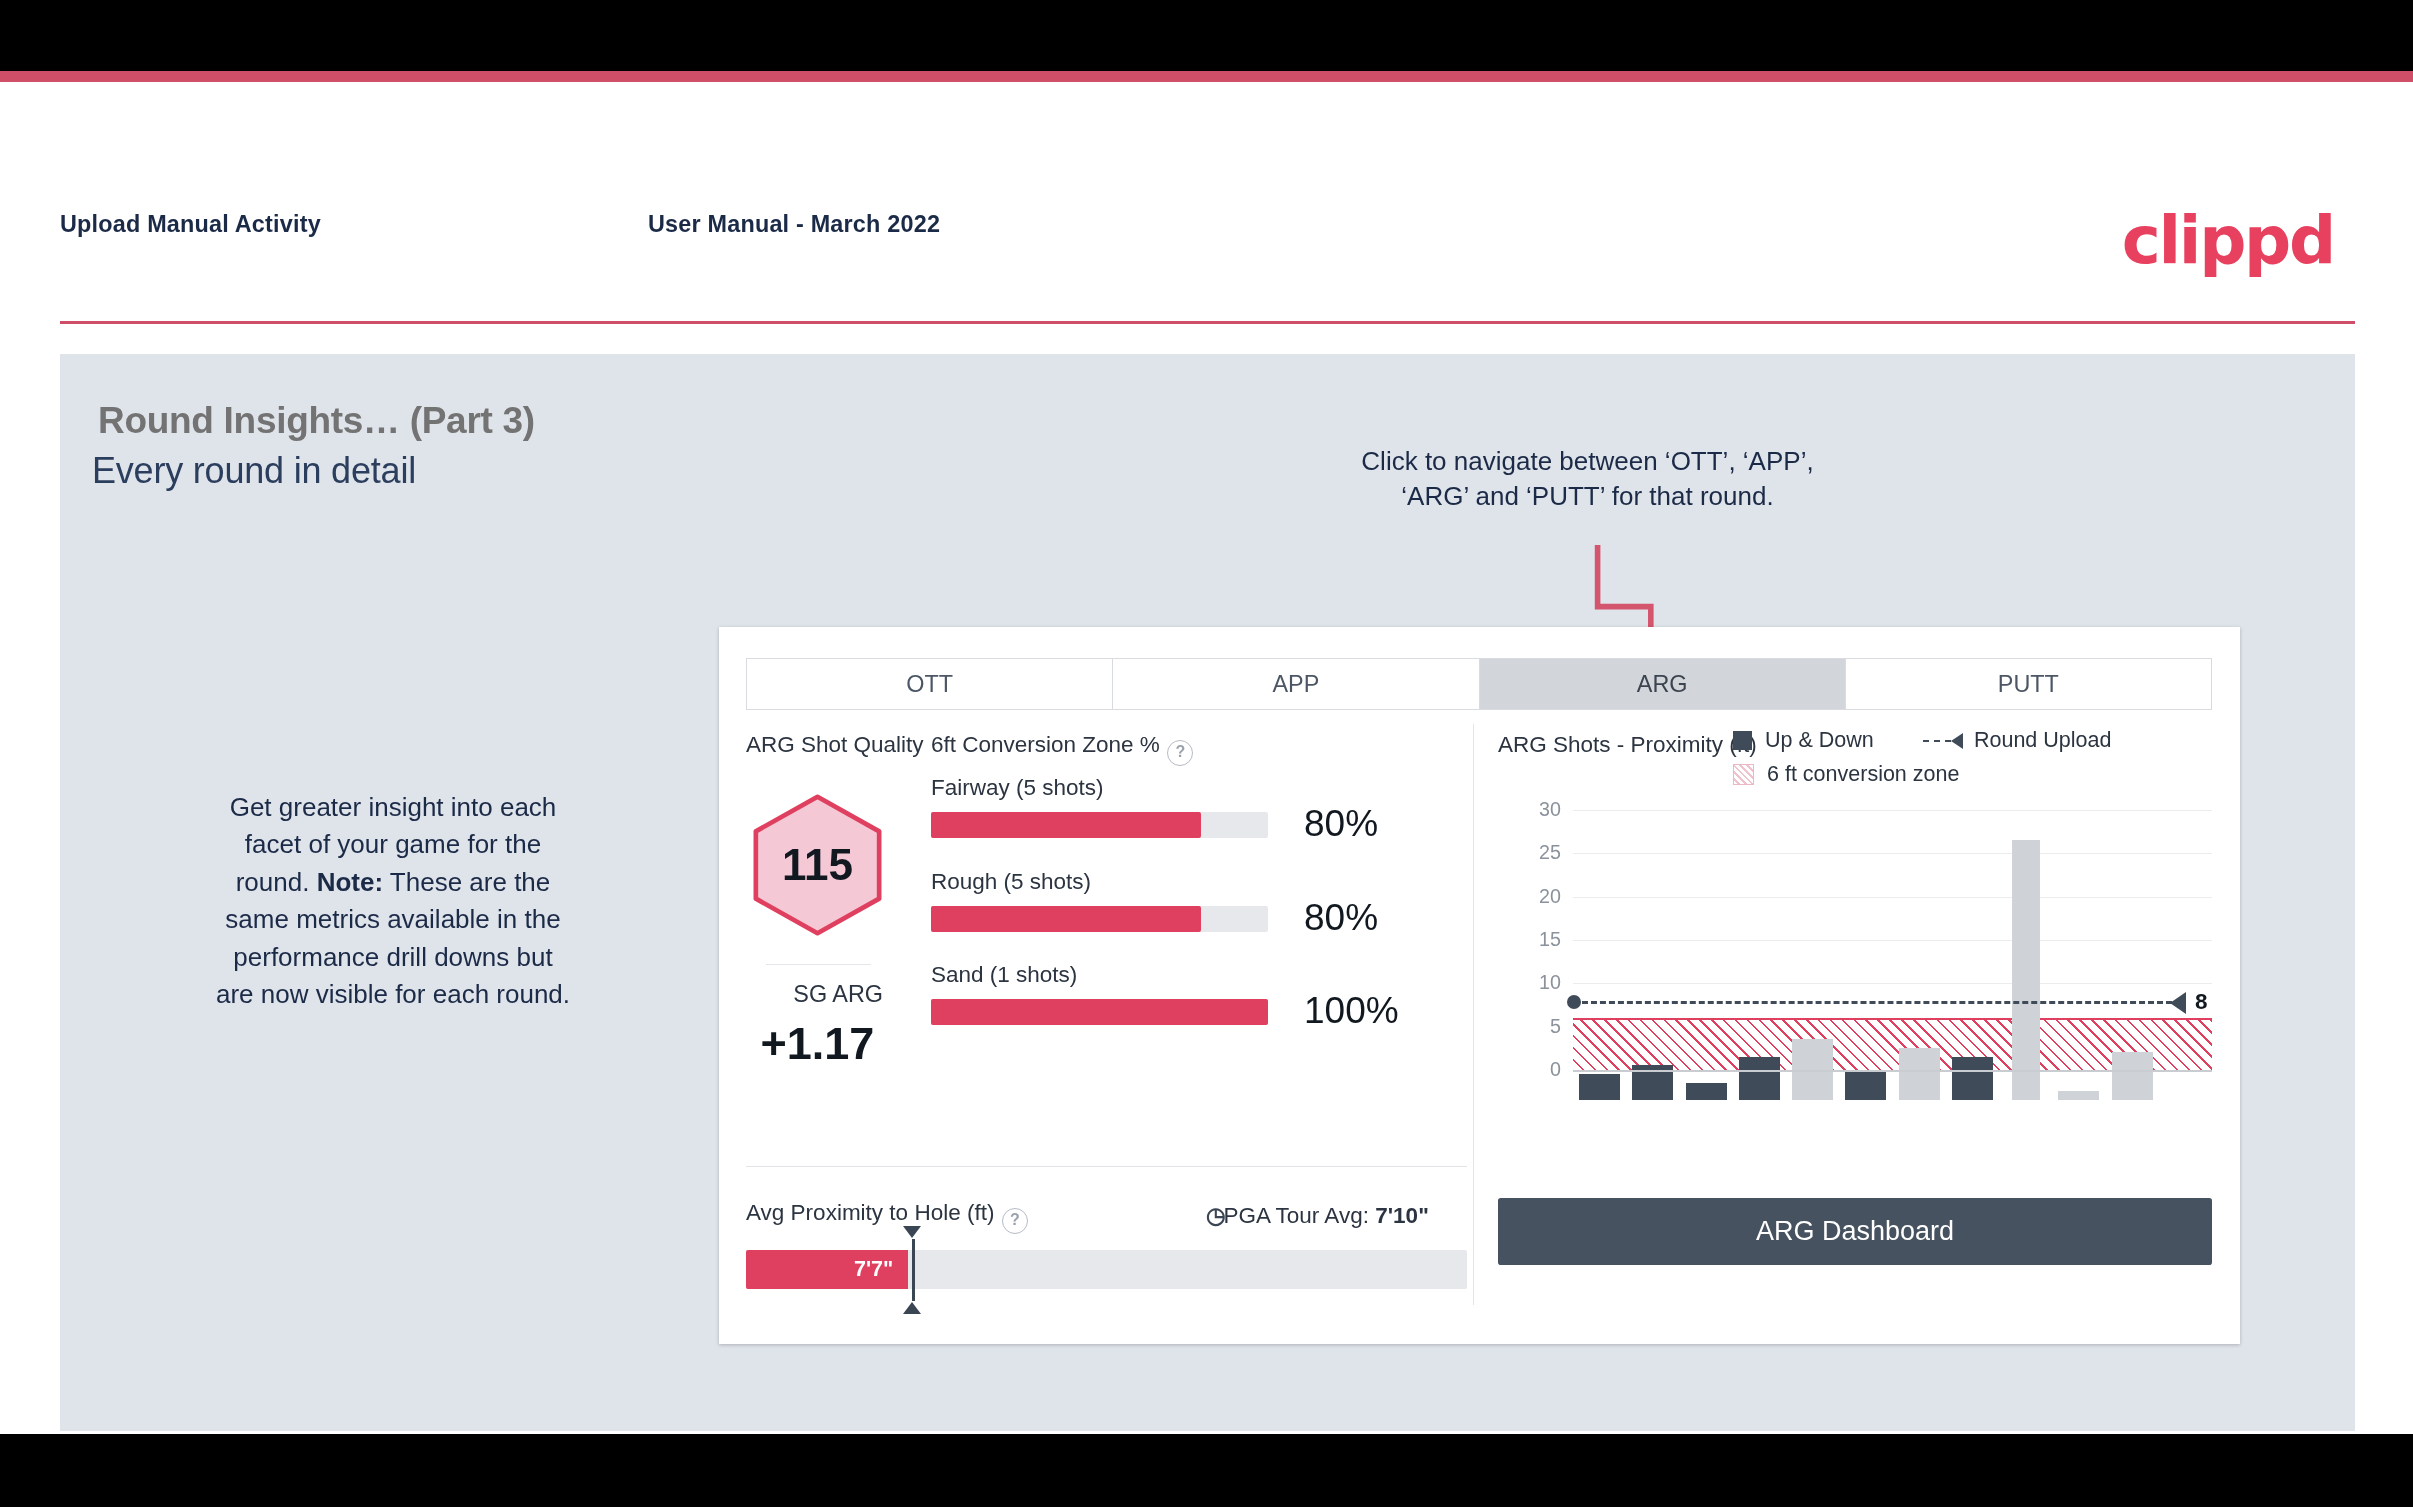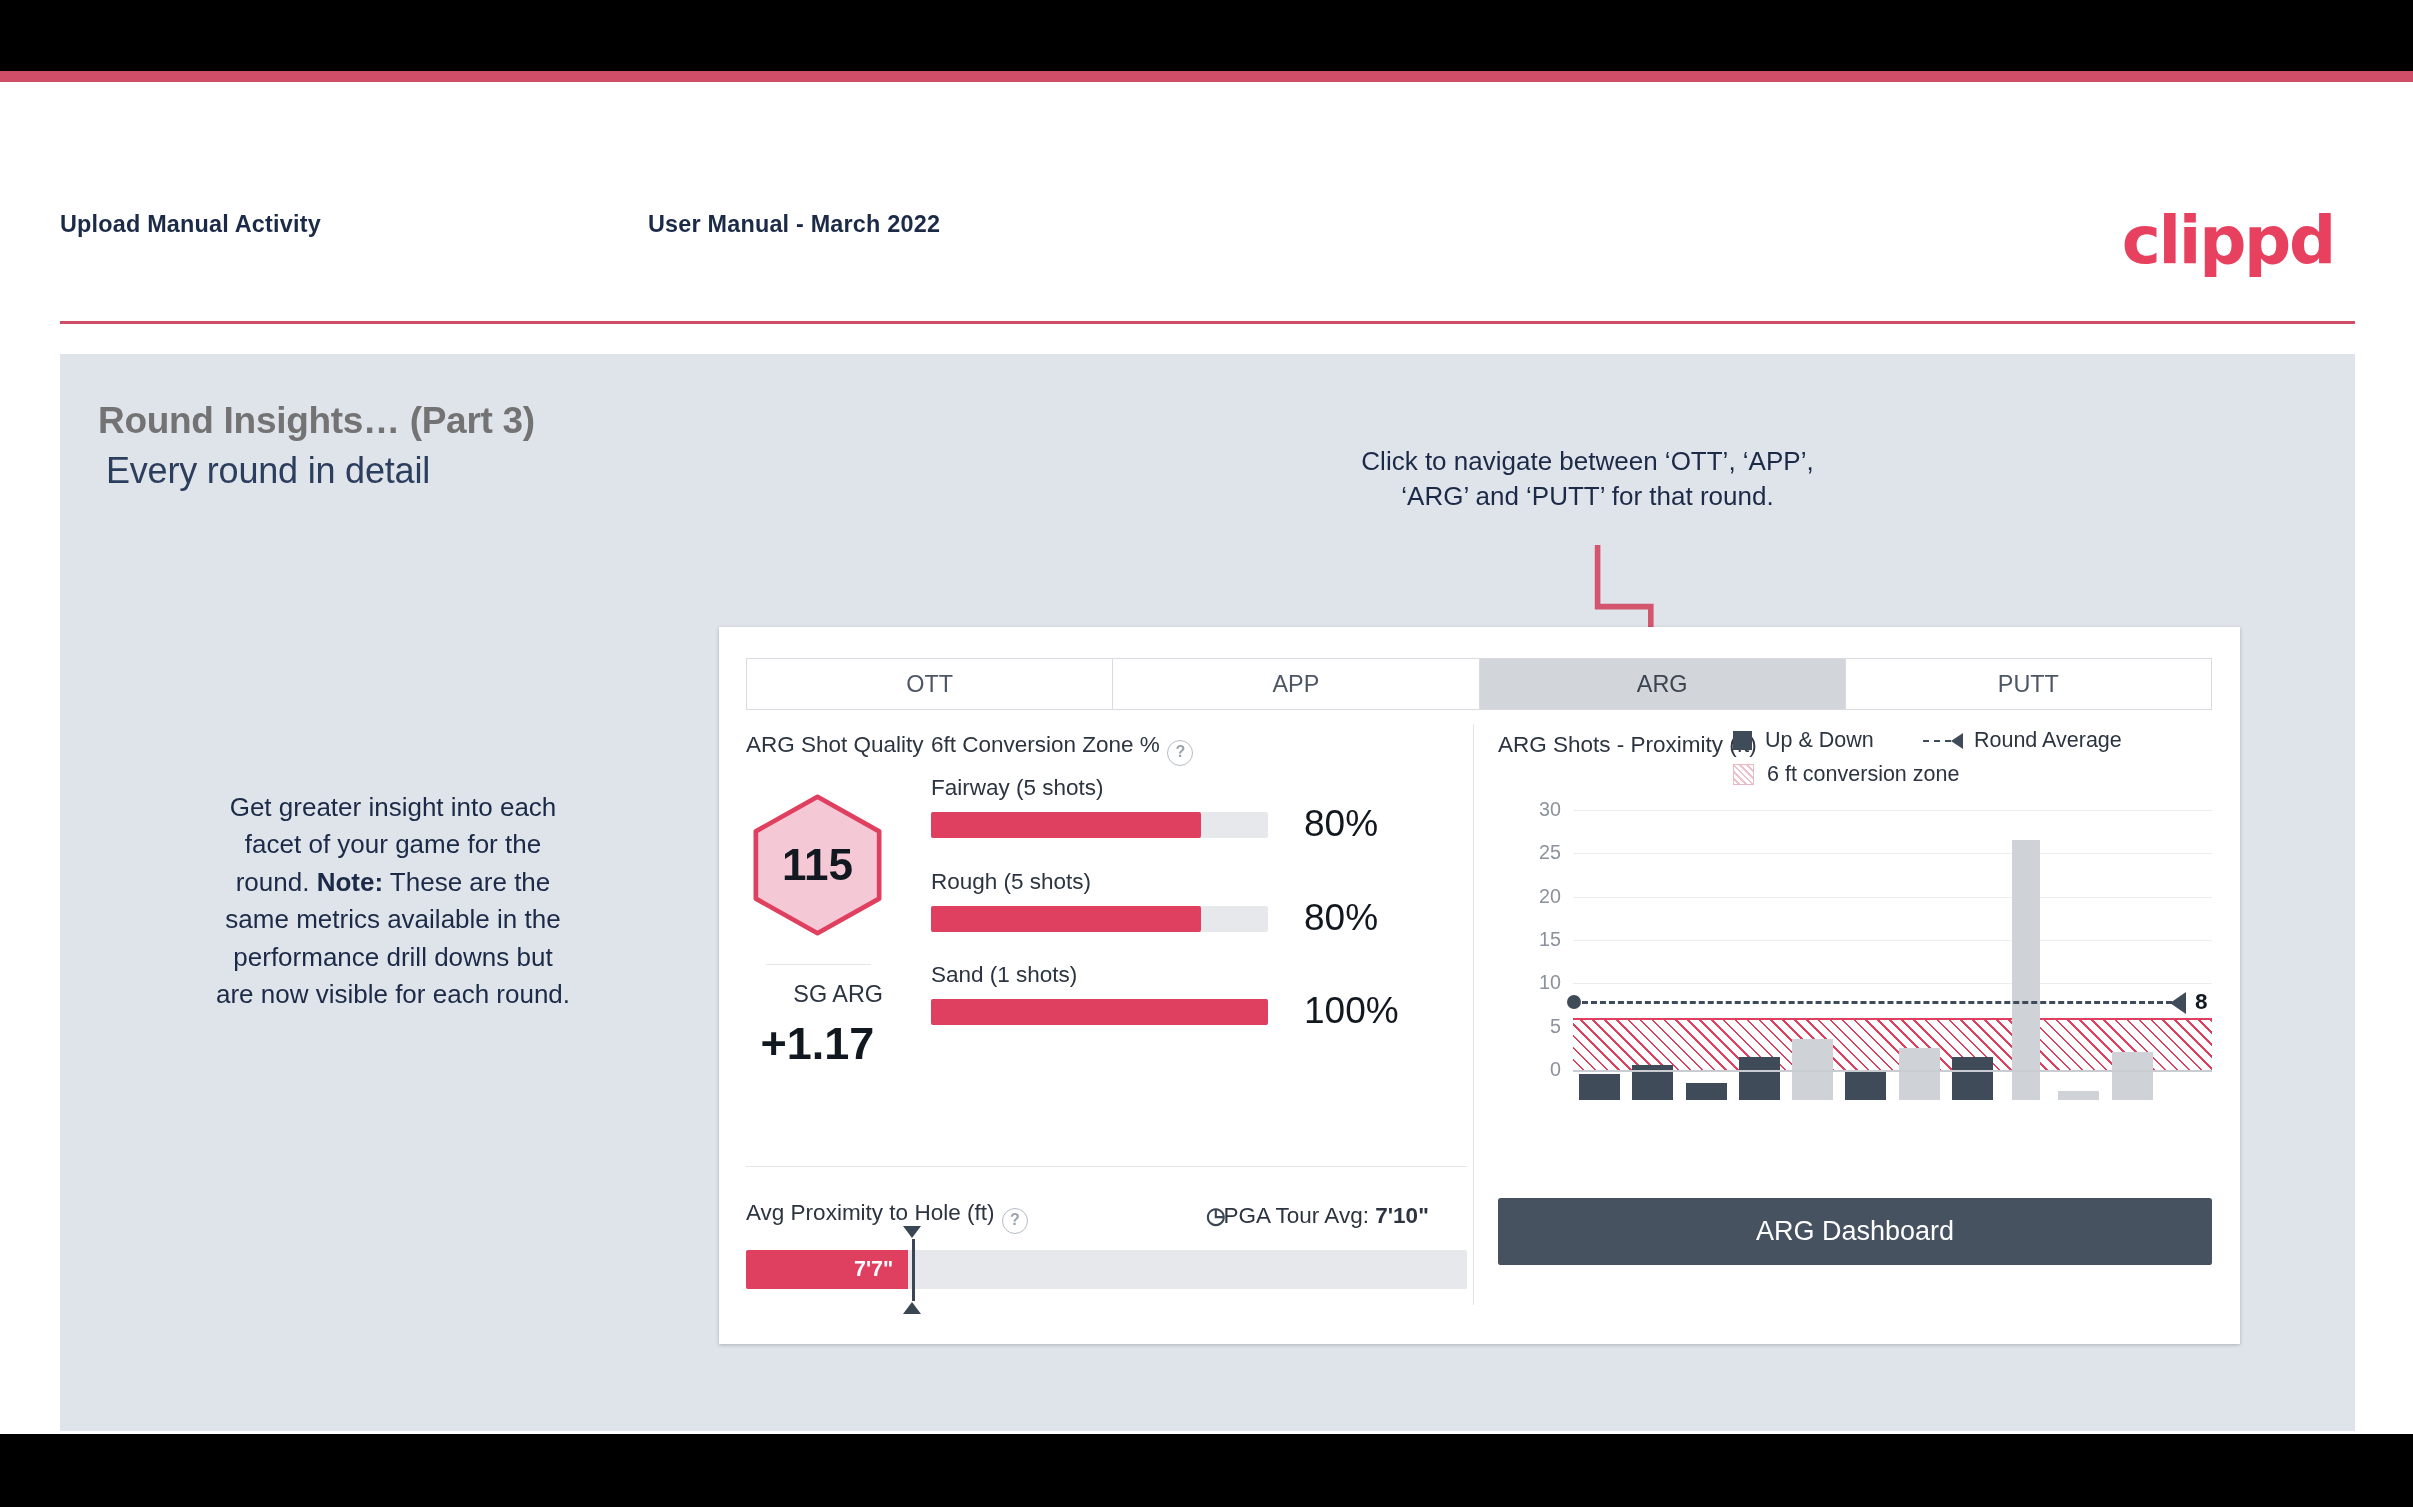--- a/index.html
+++ b/index.html
@@ -15,21 +15,21 @@
   
   #hdr-upload{position:absolute;left:60px;top:129px;font-size:23.4px;font-weight:bold;color:#1b2a47;letter-spacing:0.2px;}
   #hdr-manual{position:absolute;left:648px;top:129px;font-size:23.4px;font-weight:bold;color:#1b2a47;letter-spacing:0.2px;}
   #logo{position:absolute;right:79px;top:126px;font-size:66px;font-weight:bold;color:#e8415f;letter-spacing:-2.3px;line-height:1;font-family:"DejaVu Sans",sans-serif;}
   #hdr-rule{position:absolute;left:60px;top:239px;width:2295px;height:2.8px;background:#cf4d67;}
 
   
   #panel{position:absolute;left:60px;top:272px;width:2295px;height:1077px;background:#dfe3ea;}
 
   #page-title{position:absolute;left:98px;top:318px;font-size:37px;font-weight:bold;color:#737373;letter-spacing:-0.3px;}
-  #page-subtitle{position:absolute;left:106px;top:368px;font-size:36px;color:#2c3e5d;letter-spacing:-0.2px;}
+  #page-subtitle{position:absolute;left:92px;top:368px;font-size:36px;color:#2c3e5d;letter-spacing:-0.2px;}
 
   #callout{position:absolute;left:1297px;top:362px;width:581px;text-align:center;font-size:26px;color:#1b2a47;line-height:1.36;}
 
   #left-copy{position:absolute;left:215px;top:707px;width:356px;text-align:center;font-size:26px;color:#1b2a47;line-height:1.44;}
   #left-copy b{font-weight:bold;}
 
   
   #arrow{position:absolute;left:1592px;top:459px;}
 
   
@@ -219,21 +219,21 @@
       <div class="lg-row">
         <div class="lg-item">
           <span class="sw-box"></span>
           <span class="lg-txt">Up &amp; Down</span>
         </div>
         <div class="lg-item">
           <span class="sw-dash">
               <span class="dl"></span>
               <span class="ar"></span>
             </span>
-          <span class="lg-txt">Round Average</span>
+          <span class="lg-txt">Round Upload</span>
         </div>
       </div>
       <div class="lg-row">
         <div class="lg-item">
           <span class="sw-hatch"></span>
           <span class="lg-txt">6 ft conversion zone</span>
         </div>
       </div>
     </div>
 

